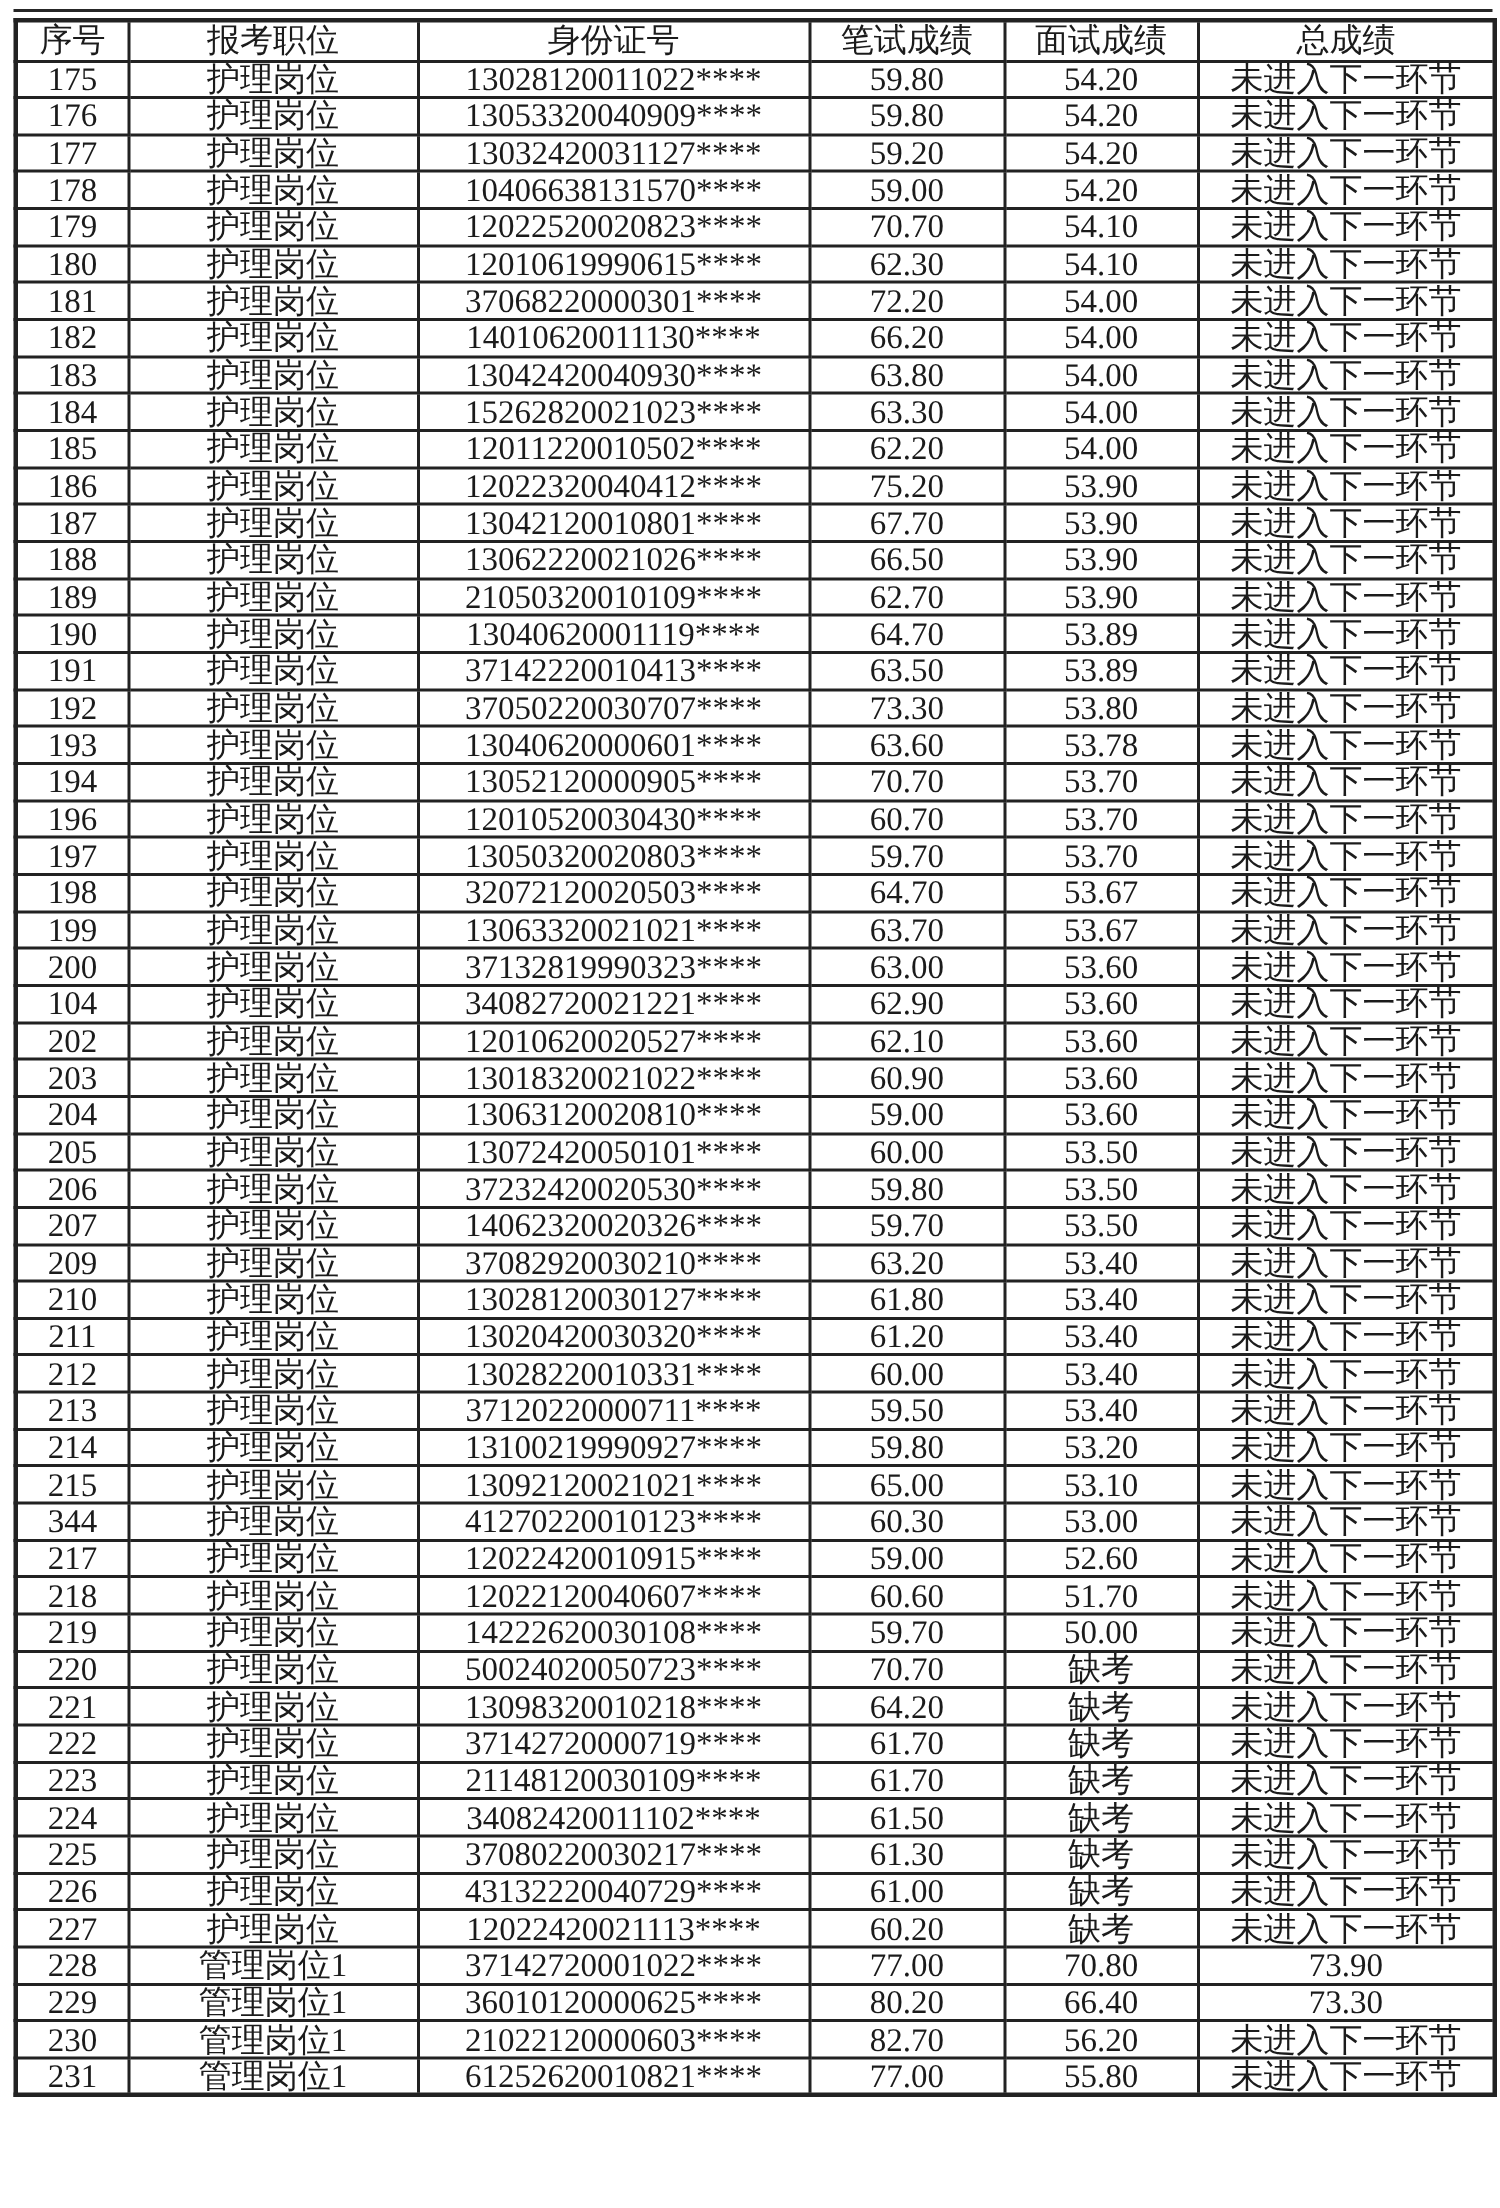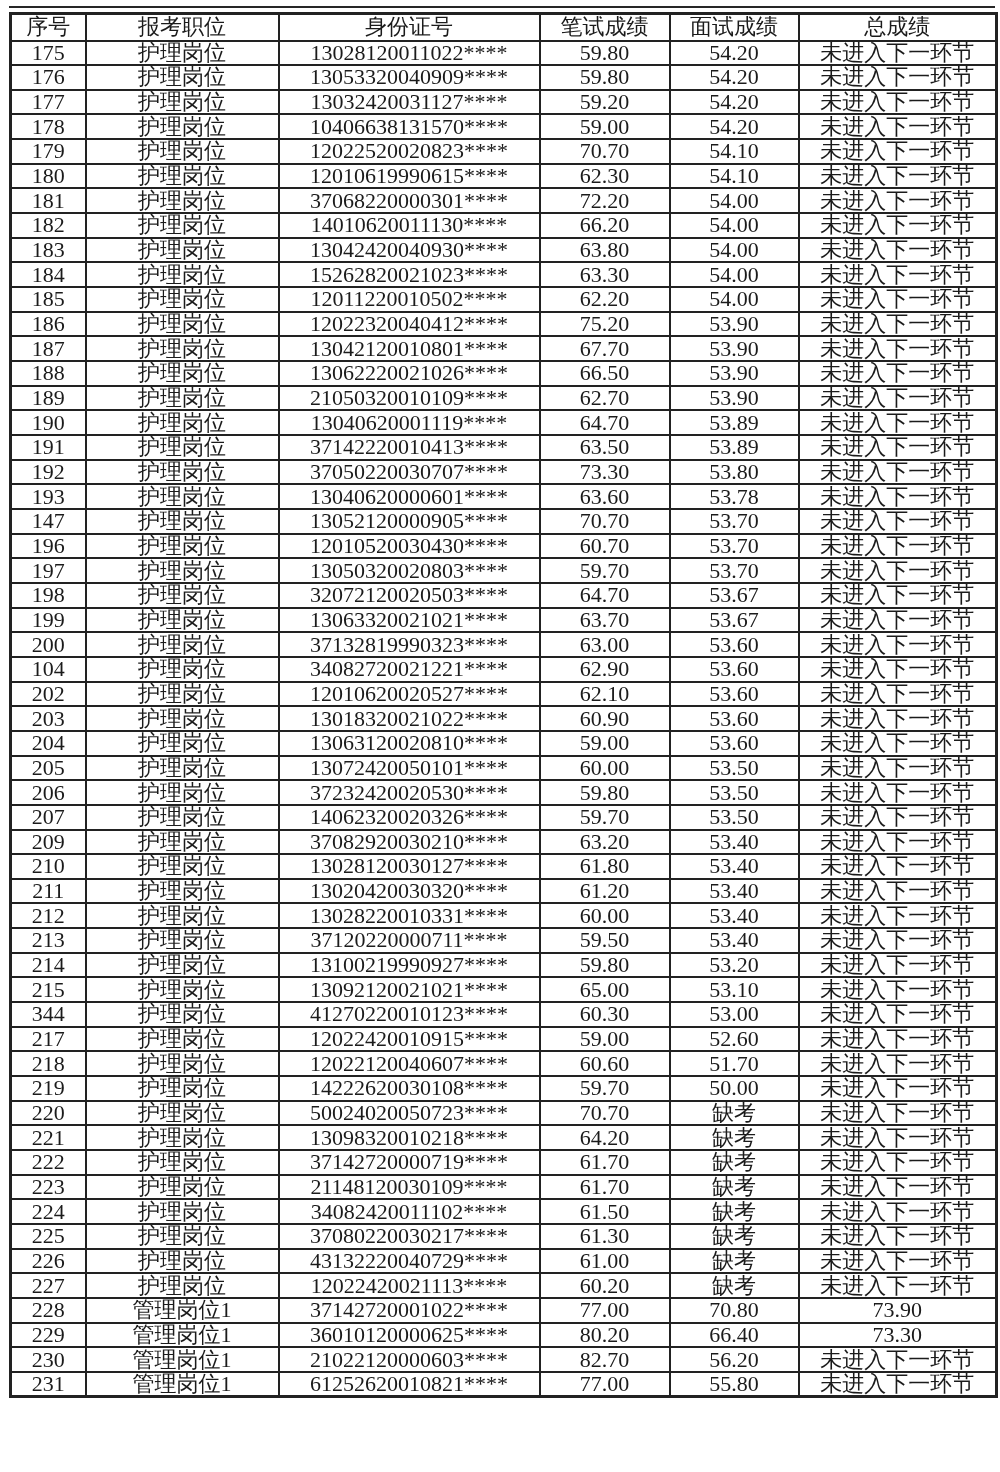--- a/index.html
+++ b/index.html
@@ -226,21 +226,21 @@
         </tr>
         <tr>
           <td>193</td>
           <td>护理岗位</td>
           <td>13040620000601****</td>
           <td>63.60</td>
           <td>53.78</td>
           <td>未进入下一环节</td>
         </tr>
         <tr>
-          <td>147</td>
+          <td>194</td>
           <td>护理岗位</td>
           <td>13052120000905****</td>
           <td>70.70</td>
           <td>53.70</td>
           <td>未进入下一环节</td>
         </tr>
         <tr>
           <td>196</td>
           <td>护理岗位</td>
           <td>12010520030430****</td>

